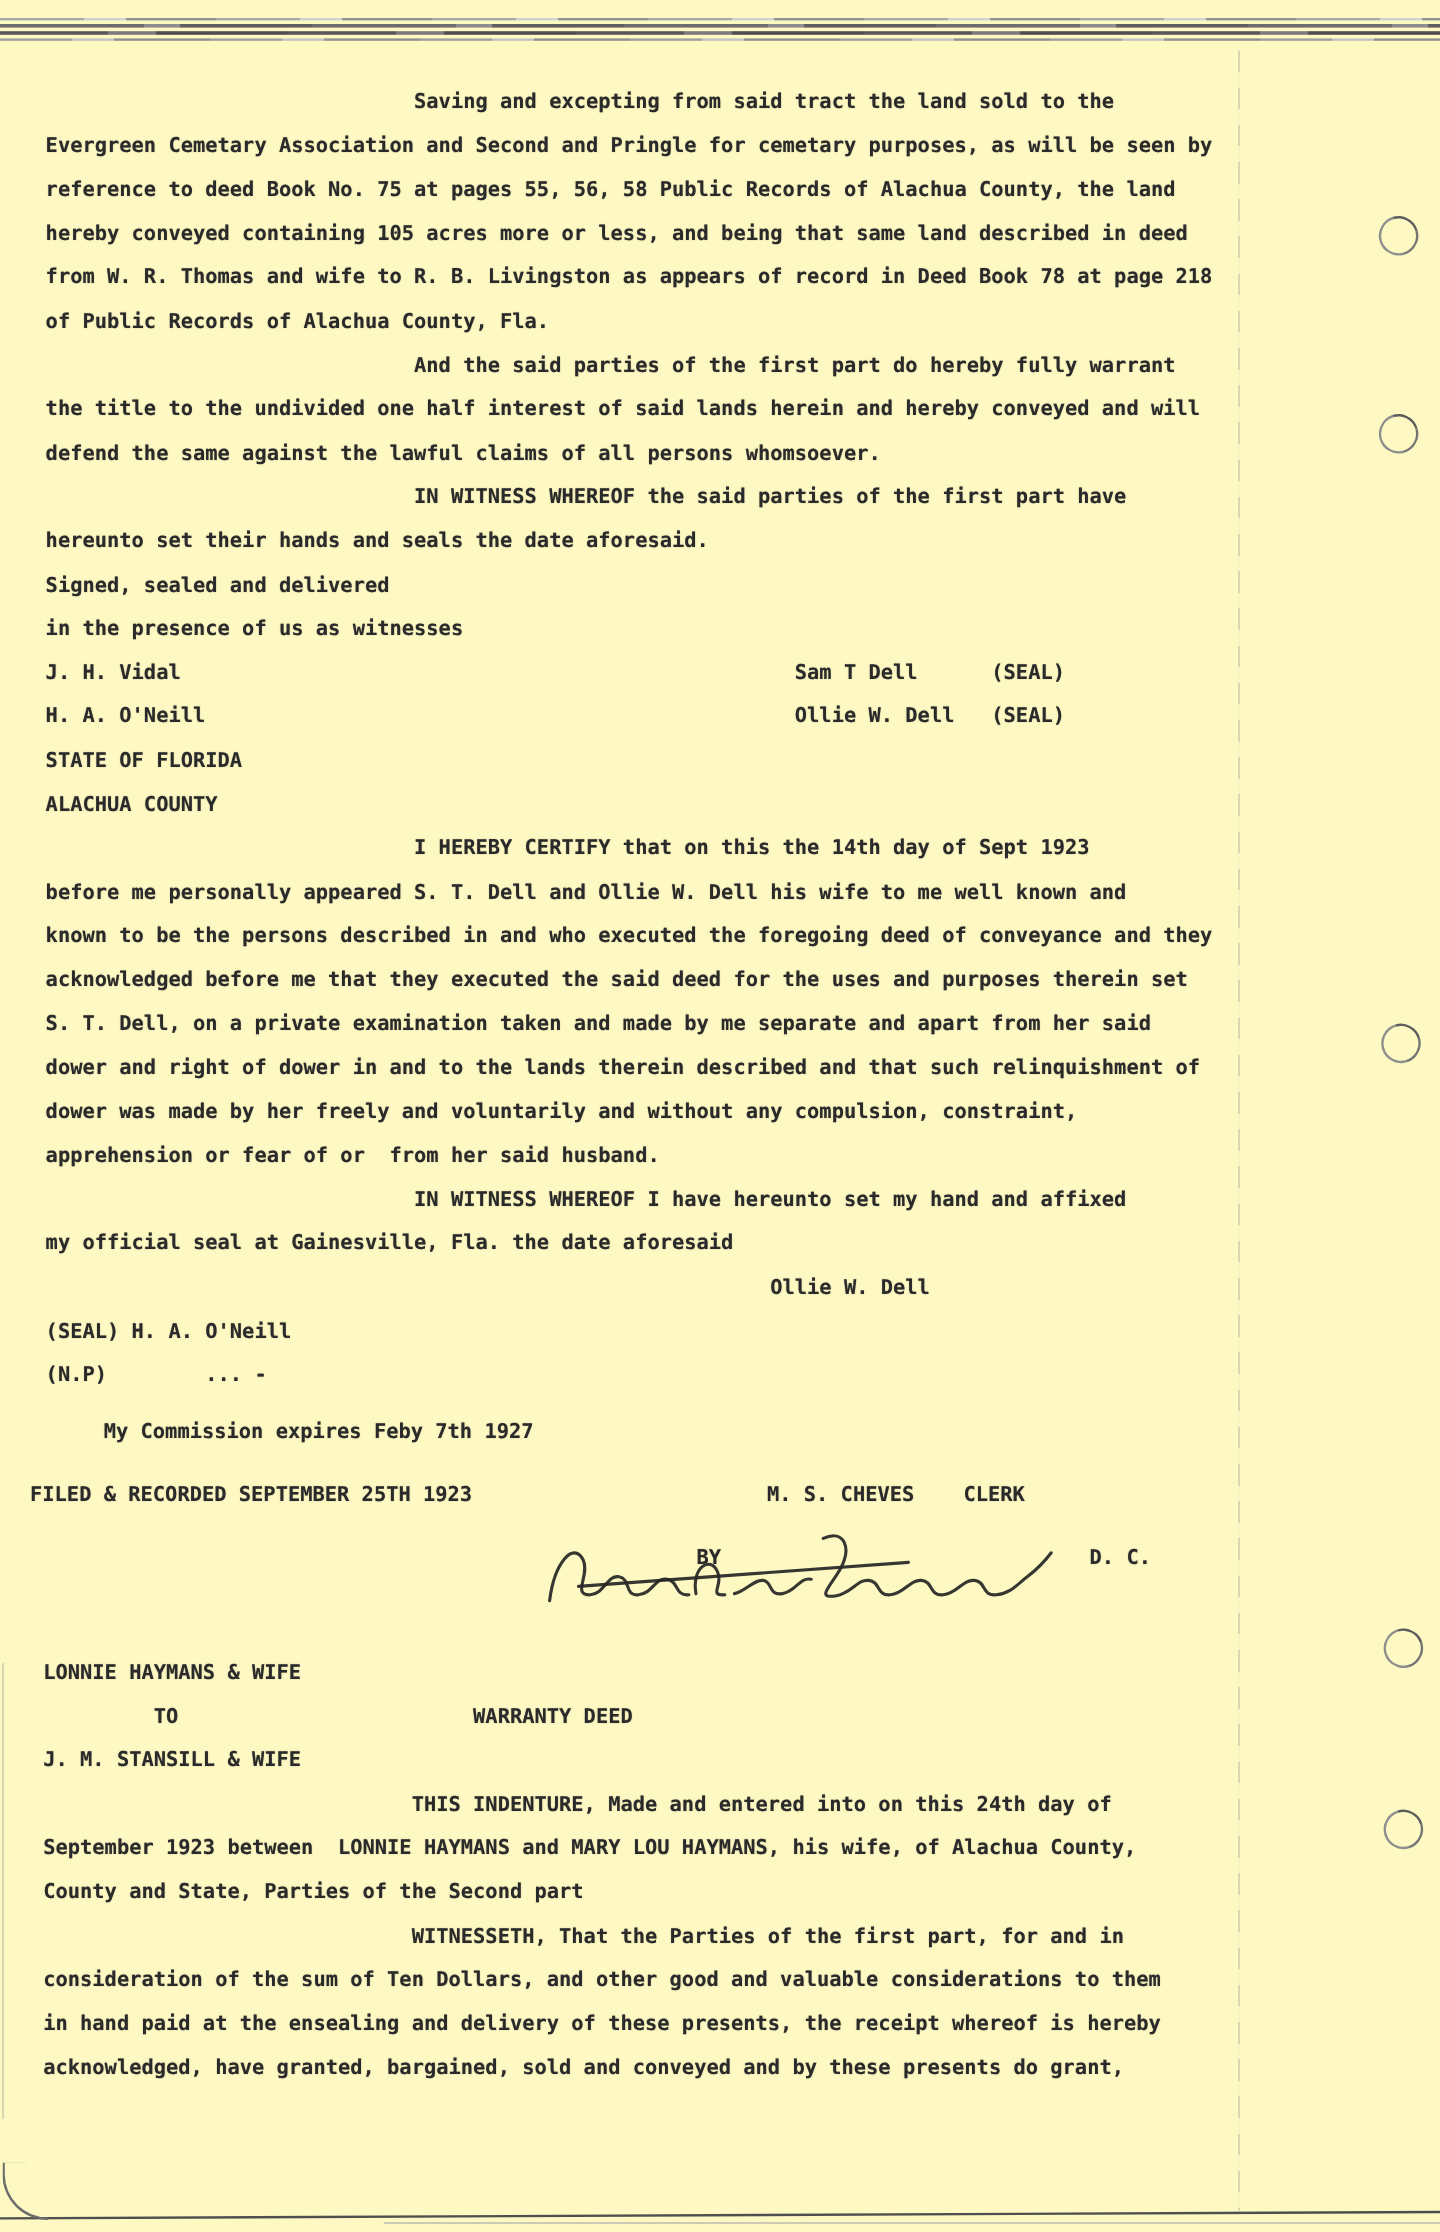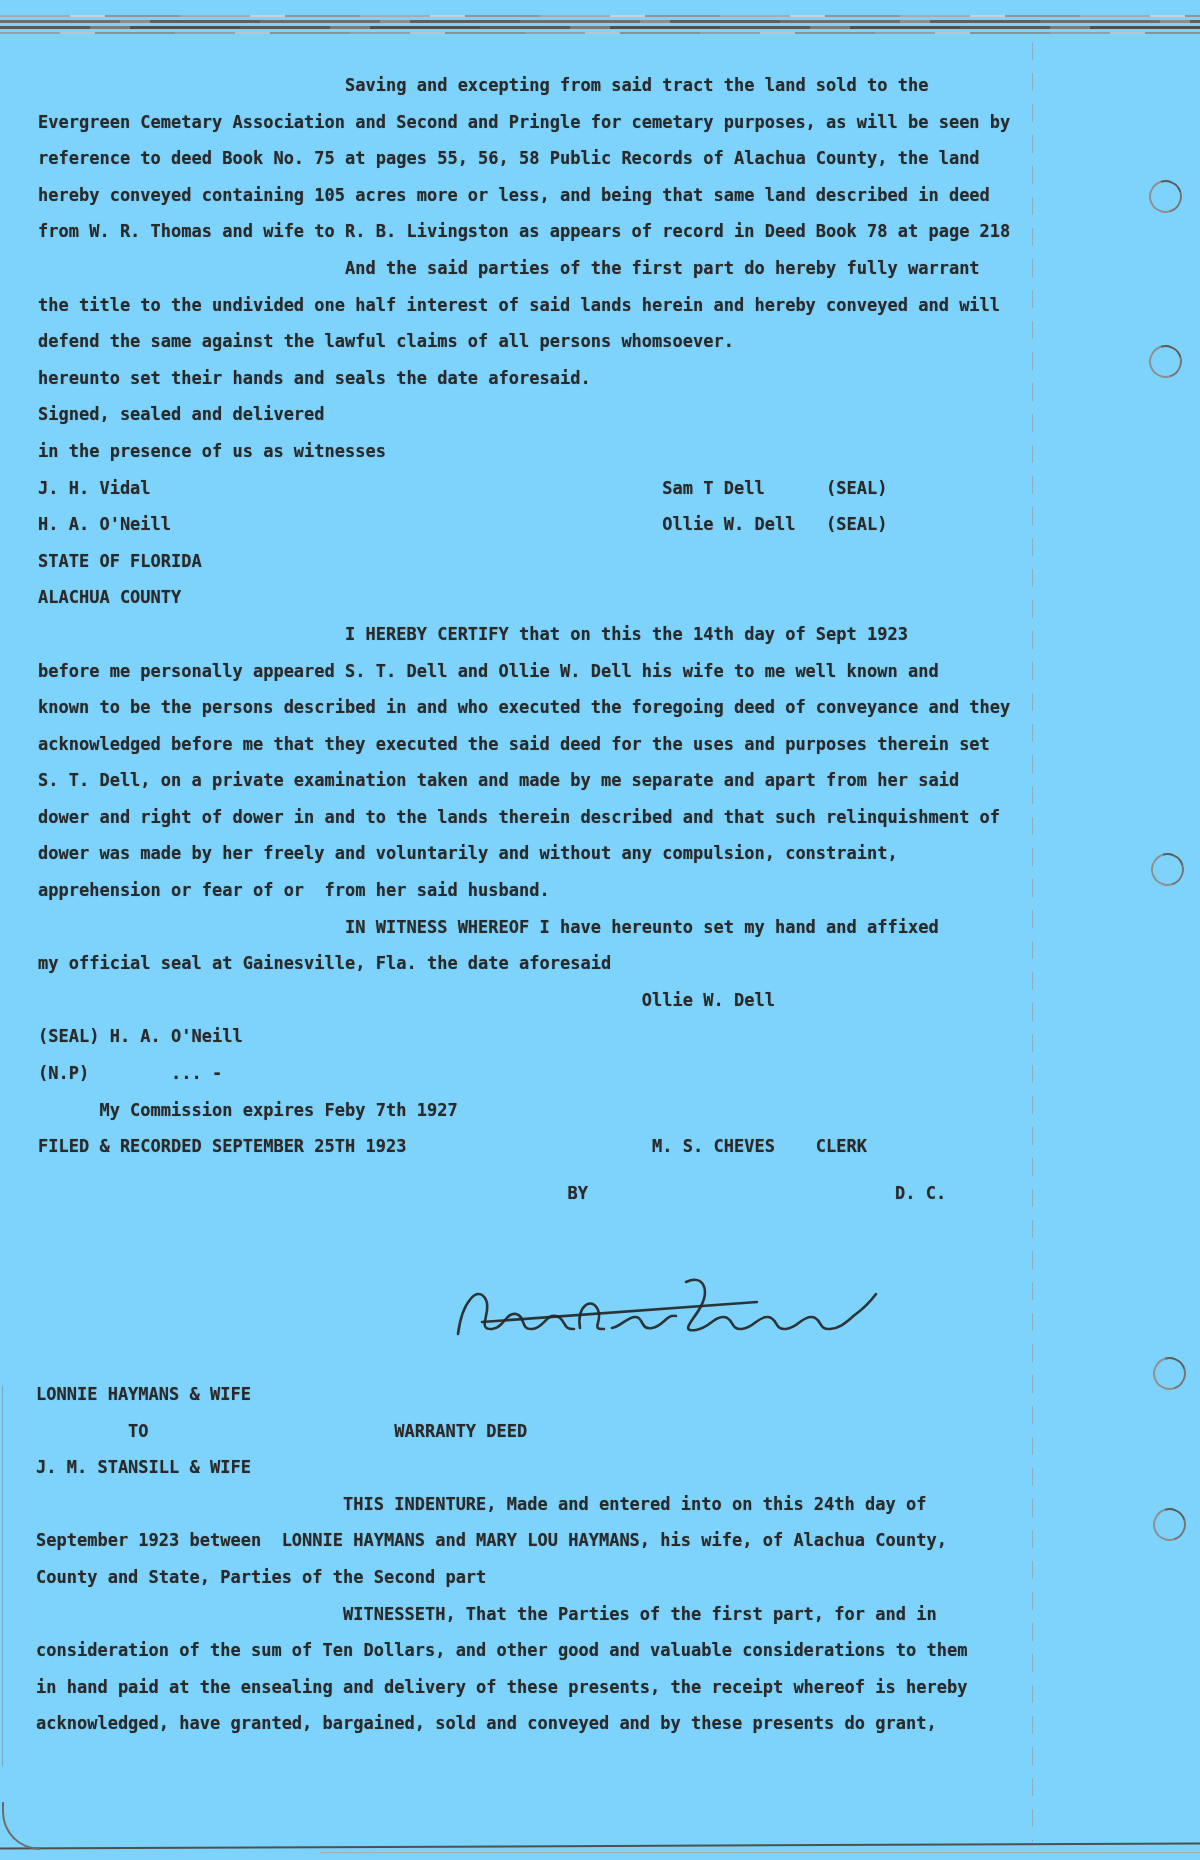--- a/index.html
+++ b/index.html
@@ -1,19 +1,19 @@
 <!DOCTYPE html>
 <html><head>
 <meta charset="utf-8">
 <style>
   html,body{margin:0;padding:0;background:#e8e8e6;}
   #page{
     position:relative;
     width:1200px;height:1860px;
-    background:#7dd3fc;
+    background:#fef9c3;
     overflow:hidden;
     font-family:"DejaVu Sans Mono","Liberation Mono",monospace;
   }
   
   .doc{position:absolute;}
   .tl{
     white-space:pre;
     height:36.6px;line-height:36.6px;
     font-size:17px;font-weight:bold;
     color:#2a2a2a;
@@ -62,23 +62,25 @@
   <div class="noise n2"></div>
   <div class="noise n3"></div>
   <div class="noise n4"></div>
 
   <div id="doc-a" class="doc">
       <div class="tl">                              Saving and excepting from said tract the land sold to the</div>
       <div class="tl">Evergreen Cemetary Association and Second and Pringle for cemetary purposes, as will be seen by</div>
       <div class="tl">reference to deed Book No. 75 at pages 55, 56, 58 Public Records of Alachua County, the land</div>
       <div class="tl">hereby conveyed containing 105 acres more or less, and being that same land described in deed</div>
       <div class="tl">from W. R. Thomas and wife to R. B. Livingston as appears of record in Deed Book 78 at page 218</div>
+      <div class="tl">of Public Records of Alachua County, Fla.</div>
       <div class="tl">                              And the said parties of the first part do hereby fully warrant</div>
       <div class="tl">the title to the undivided one half interest of said lands herein and hereby conveyed and will</div>
       <div class="tl">defend the same against the lawful claims of all persons whomsoever.</div>
+      <div class="tl">                              IN WITNESS WHEREOF the said parties of the first part have</div>
       <div class="tl">hereunto set their hands and seals the date aforesaid.</div>
       <div class="tl">Signed, sealed and delivered</div>
       <div class="tl">in the presence of us as witnesses</div>
       <div class="tl">J. H. Vidal                                                  Sam T Dell      (SEAL)</div>
       <div class="tl">H. A. O'Neill                                                Ollie W. Dell   (SEAL)</div>
       <div class="tl">STATE OF FLORIDA</div>
       <div class="tl">ALACHUA COUNTY</div>
       <div class="tl">                              I HEREBY CERTIFY that on this the 14th day of Sept 1923</div>
       <div class="tl">before me personally appeared S. T. Dell and Ollie W. Dell his wife to me well known and</div>
       <div class="tl">known to be the persons described in and who executed the foregoing deed of conveyance and they</div>

